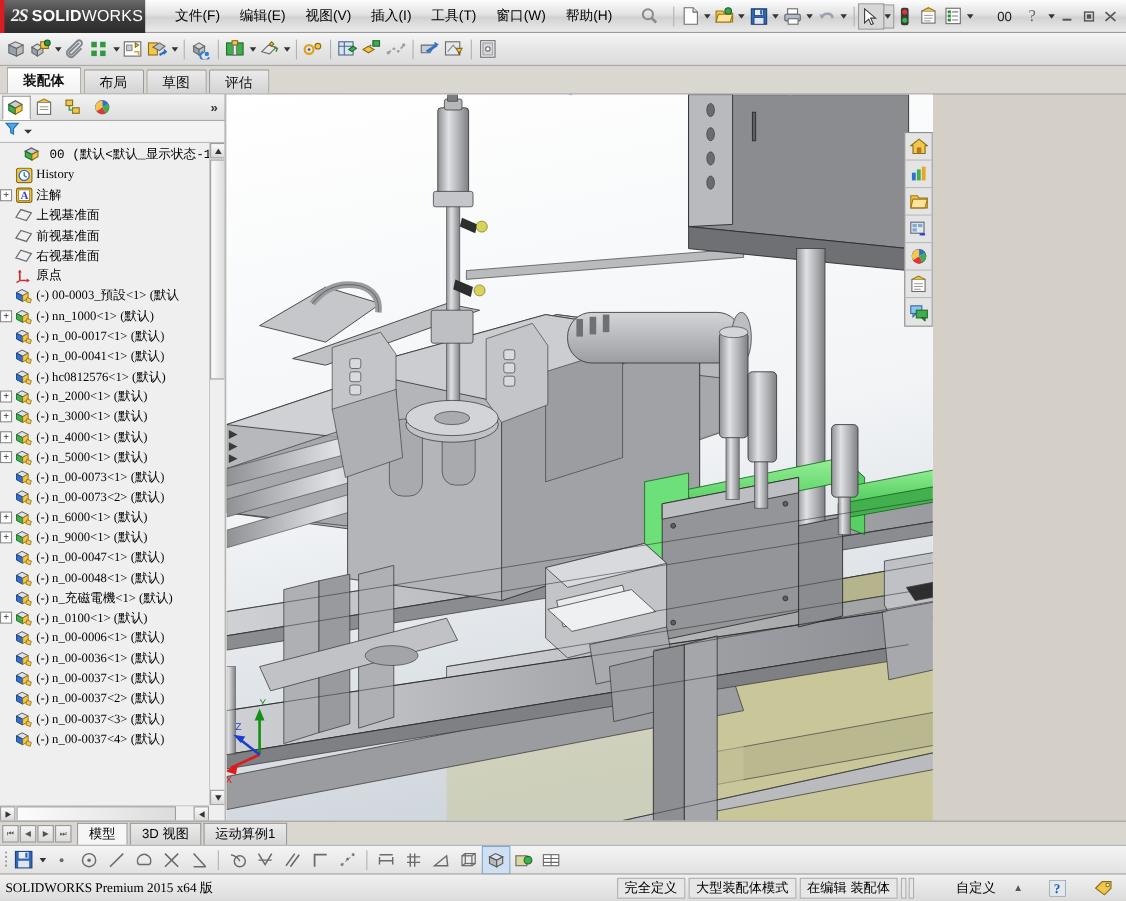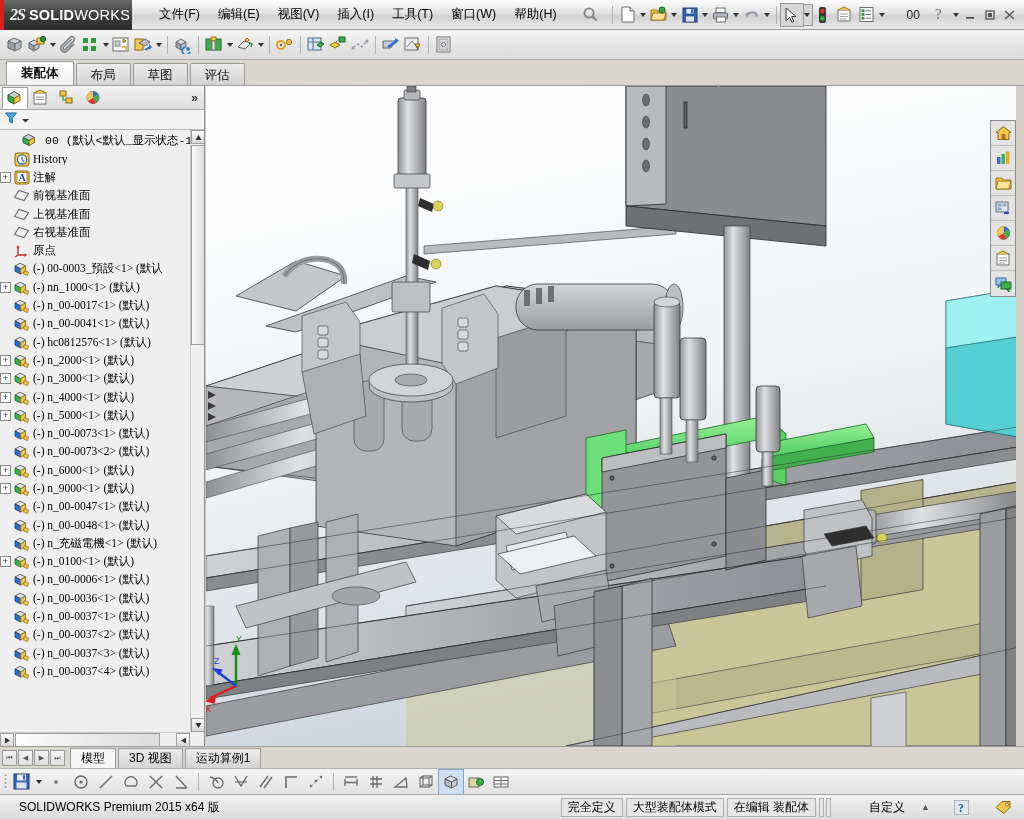--- a/index.html
+++ b/index.html
@@ -1,21 +1,21 @@
 <!DOCTYPE html>
 <html><head>
 <meta charset="utf-8">
 <style>
   * { box-sizing: border-box; margin:0; padding:0; }
   html,body {
     width:1024px; height:819px; overflow:hidden;
     font-family:"Liberation Sans", sans-serif;
     background:#d4d0c8;
   }
-  #app { position:relative; width:1016px; height:819px; }
+  #app { position:relative; width:848px; height:819px; }
 
   
   .menubar {
     position:absolute; left:0; top:0; width:1024px; height:30px;
     background:linear-gradient(#fdfdfd,#e2e2e2 45%,#d2d2d2 55%,#eaeaea);
     border-bottom:1px solid #9a9a9a;
     display:flex; align-items:center;
   }
   .logo-box {
     width:132px; height:30px;
@@ -172,21 +172,21 @@
   .bbtn { width:24px;height:24px;display:flex;align-items:center;justify-content:center;cursor:default;}
   .bbtn.sel{background:#cfe0f2;outline:1px solid #7da7d0;}
   .grip{width:5px;height:20px;cursor:default;}
 
   
   .statusbar {
     position:absolute; left:0; top:794px; width:1024px; height:25px;
     background:linear-gradient(#f0f0f0,#dcdcdc); border-top:1px solid #a9a9a9;
     display:flex; align-items:center; font-size:12px; color:#000;
   }
-  .sb-left { font-family:Liberation Sans, sans-serif; font-size:12px; padding-left:5px;margin-left:14px; }
+  .sb-left { font-family:Liberation Serif, serif; font-size:12px; padding-left:5px; }
   .sb-cell {
     border:1px solid #b0b0b0; padding:1px 6px; margin-right:3px; height:19px;
     display:flex; align-items:center; background:#e7e7e7; font-size:12px;
   }
   .sb-flat { padding:1px 8px; height:19px; display:flex; align-items:center; font-size:12px;}
   .sb-thin { width:5px; height:19px; border:1px solid #b0b0b0; background:#e7e7e7; margin-right:2px;}
 </style>
 </head>
 <body>
 
@@ -546,30 +546,30 @@
               </span>
               <span class="tlabel">注解</span>
             </div>
             <div class="trow">
               <span class="tnoplus"></span>
               <span class="ticon">
                 <svg width="17" height="15" viewBox="0 0 17 15">
                   <path d="M1.5 9.5L6 2.5l9.5 3L11 12.5z" fill="none" stroke="#6a6a6a" stroke-width="1.1"></path>
                 </svg>
               </span>
+              <span class="tlabel">上视基准面</span>
+            </div>
+            <div class="trow">
+              <span class="tnoplus"></span>
+              <span class="ticon">
+                <svg width="17" height="15" viewBox="0 0 17 15">
+                  <path d="M1.5 9.5L6 2.5l9.5 3L11 12.5z" fill="none" stroke="#6a6a6a" stroke-width="1.1"></path>
+                </svg>
+              </span>
               <span class="tlabel">前视基准面</span>
-            </div>
-            <div class="trow">
-              <span class="tnoplus"></span>
-              <span class="ticon">
-                <svg width="17" height="15" viewBox="0 0 17 15">
-                  <path d="M1.5 9.5L6 2.5l9.5 3L11 12.5z" fill="none" stroke="#6a6a6a" stroke-width="1.1"></path>
-                </svg>
-              </span>
-              <span class="tlabel">上视基准面</span>
             </div>
             <div class="trow">
               <span class="tnoplus"></span>
               <span class="ticon">
                 <svg width="17" height="15" viewBox="0 0 17 15">
                   <path d="M1.5 9.5L6 2.5l9.5 3L11 12.5z" fill="none" stroke="#6a6a6a" stroke-width="1.1"></path>
                 </svg>
               </span>
               <span class="tlabel">右视基准面</span>
             </div>

